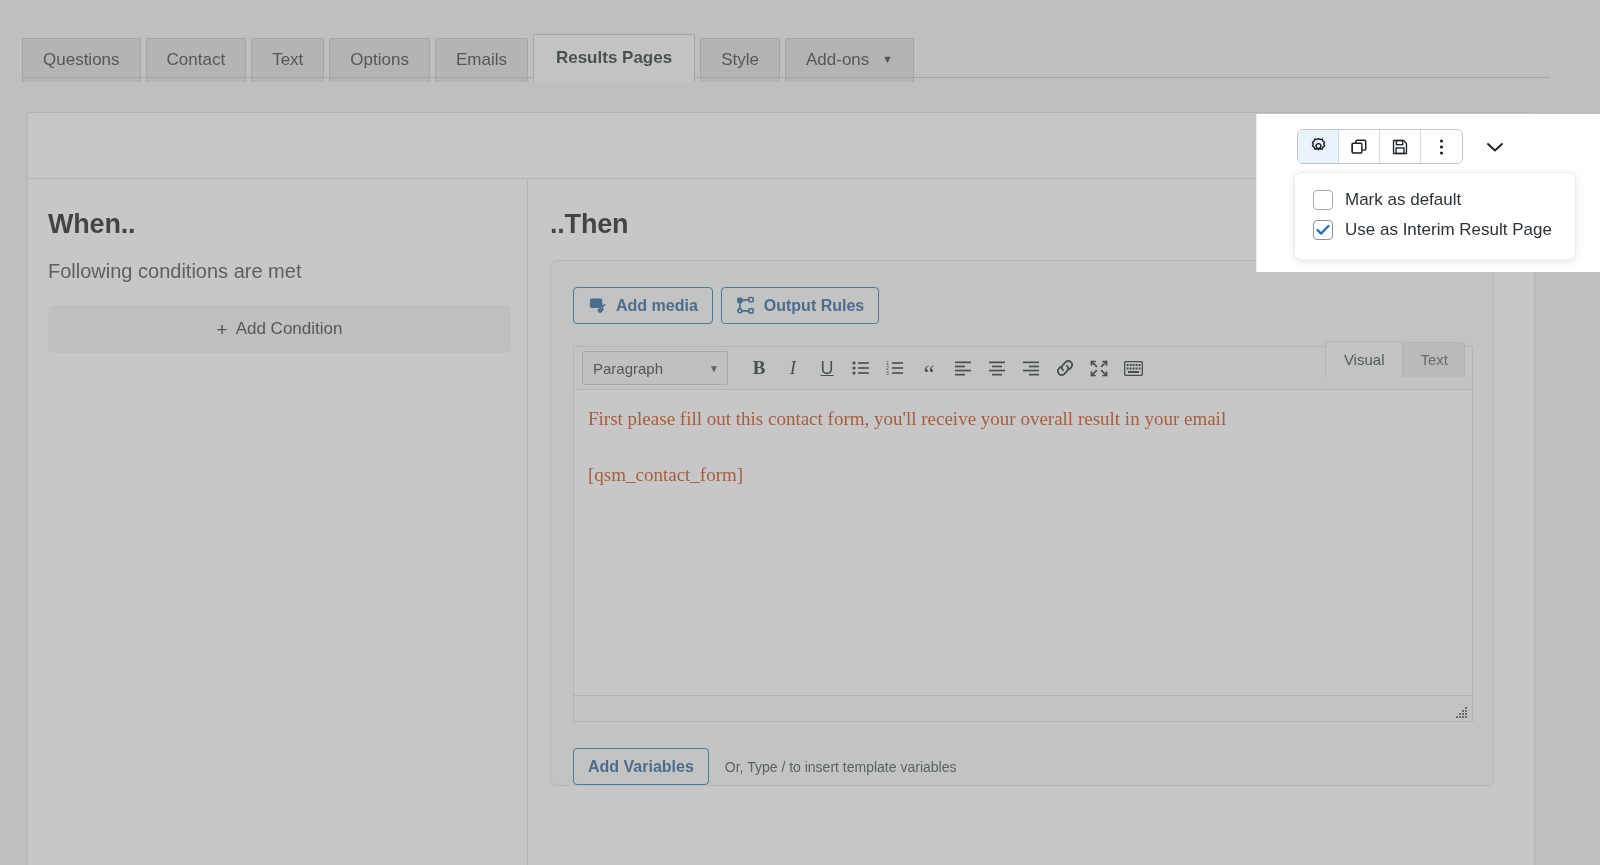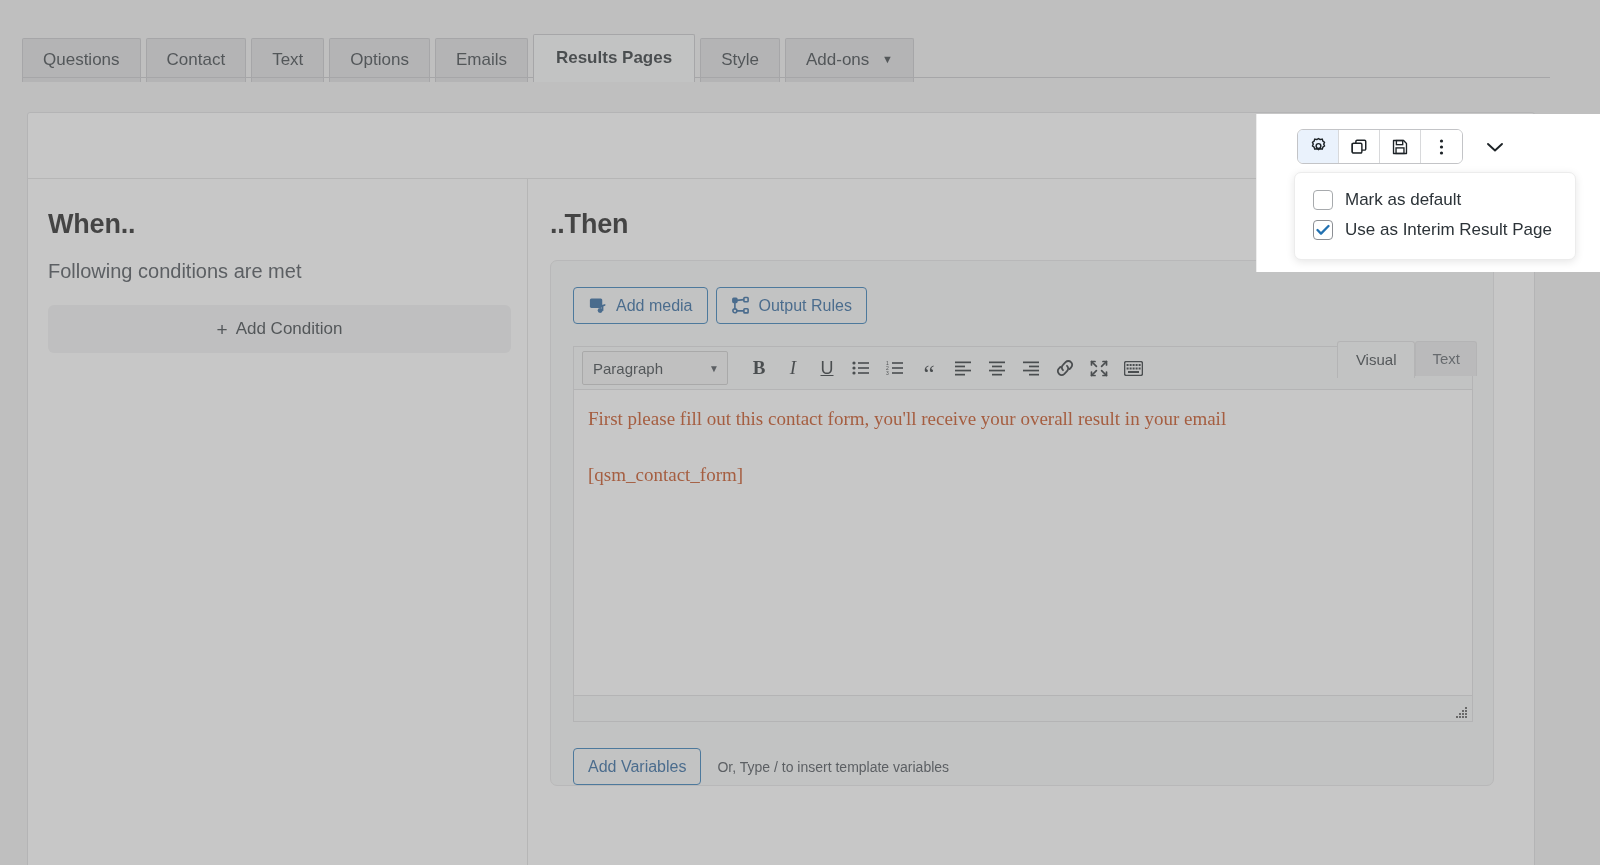--- a/index.html
+++ b/index.html
@@ -87,26 +87,26 @@
 
   
   .editor-shell {
     width: 944px; background: #f6f7f7; border: 1px solid #e4e4e5; border-radius: 7px;
     padding: 26px 0 0 0; position: relative;
   }
   .editor-btn-row { display: flex; gap: 8px; padding: 0 0 0 22px; align-items: center; }
   .wp-btn {
     display: inline-flex; align-items: flex-end; gap: 9px;
     border: 1px solid #2271b1; color: #1d5a96; background: transparent;
-    border-radius: 4px; padding: 8px 14px; font-size: 16px; font-weight: normal;
+    border-radius: 4px; padding: 8px 14px; font-size: 16px; font-weight: bold;
     cursor: pointer; line-height: 1.2;
   }
   .wp-btn svg { display: block; }
 
-  .vt-tabs { position: absolute; right: 16px; top: 80px; display: flex; align-items: flex-start; }
+  .vt-tabs { position: absolute; right: 28px; top: 80px; display: flex; align-items: center; }
   .vt-tab {
     border: 1px solid #dcdcde; border-bottom: none;
     padding: 8px 16px 9px 16px; font-size: 15px; color: #50575e;
     background: #e8e8e9; border-radius: 3px 3px 0 0; cursor: pointer;
   }
   .vt-tab.active { background: #f6f7f7; color: #2c3338; padding: 9px 18px 10px 18px; }
 
   .mce-wrap {
     margin: 22px 22px 0 22px; border: 1px solid #dcdcde; background: #fff;
     border-radius: 0; width: 900px;

